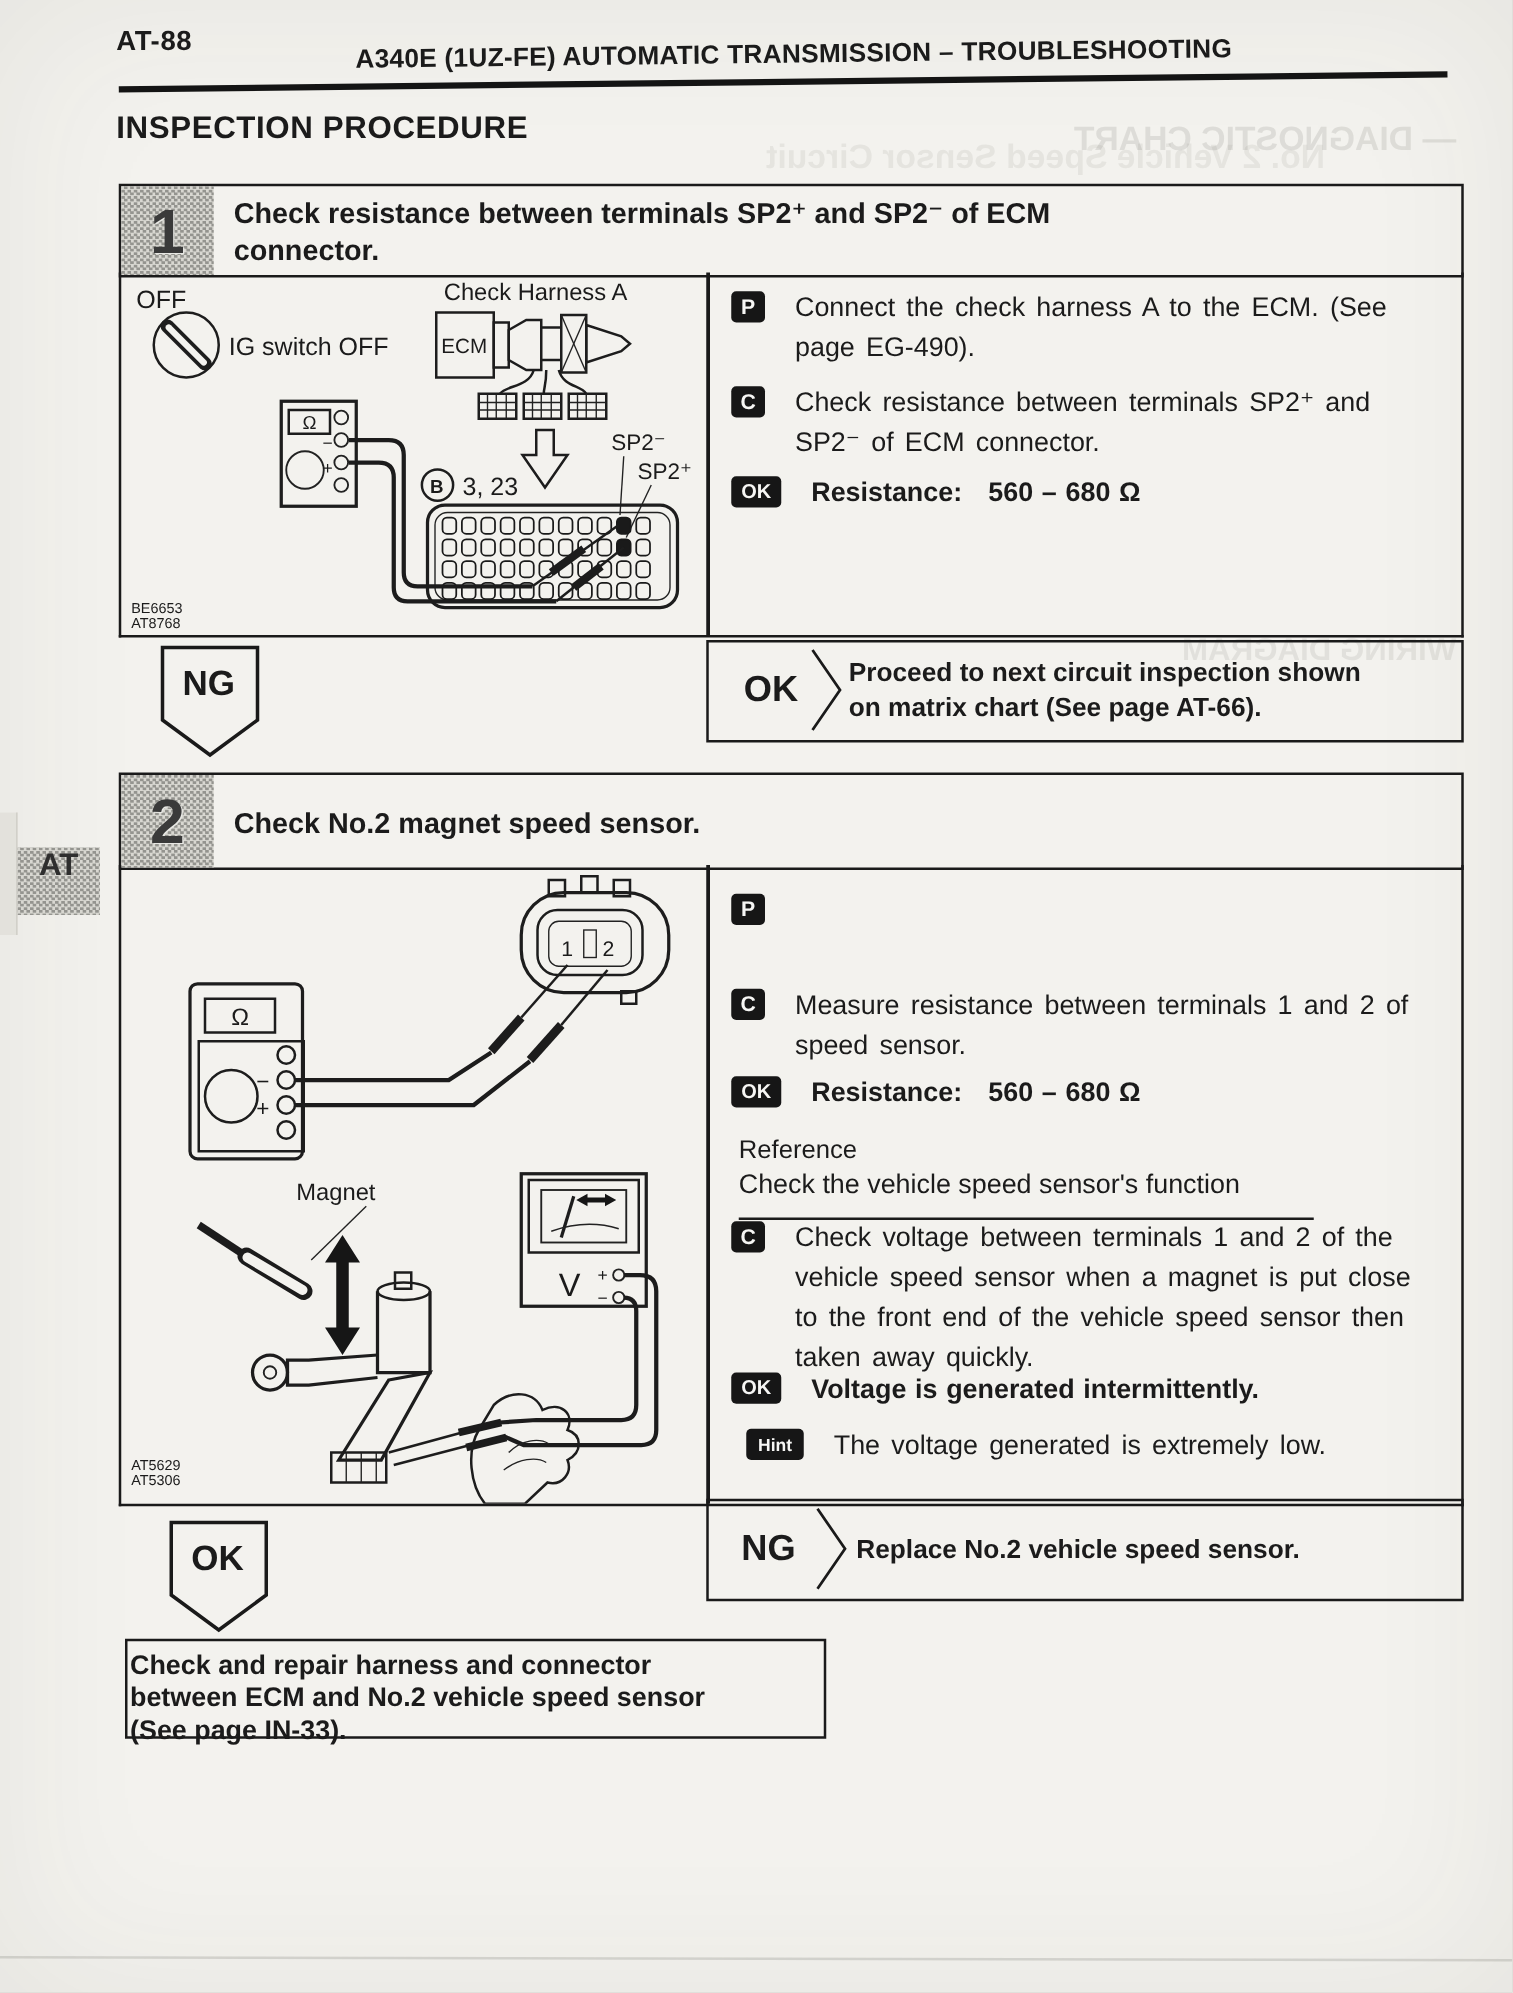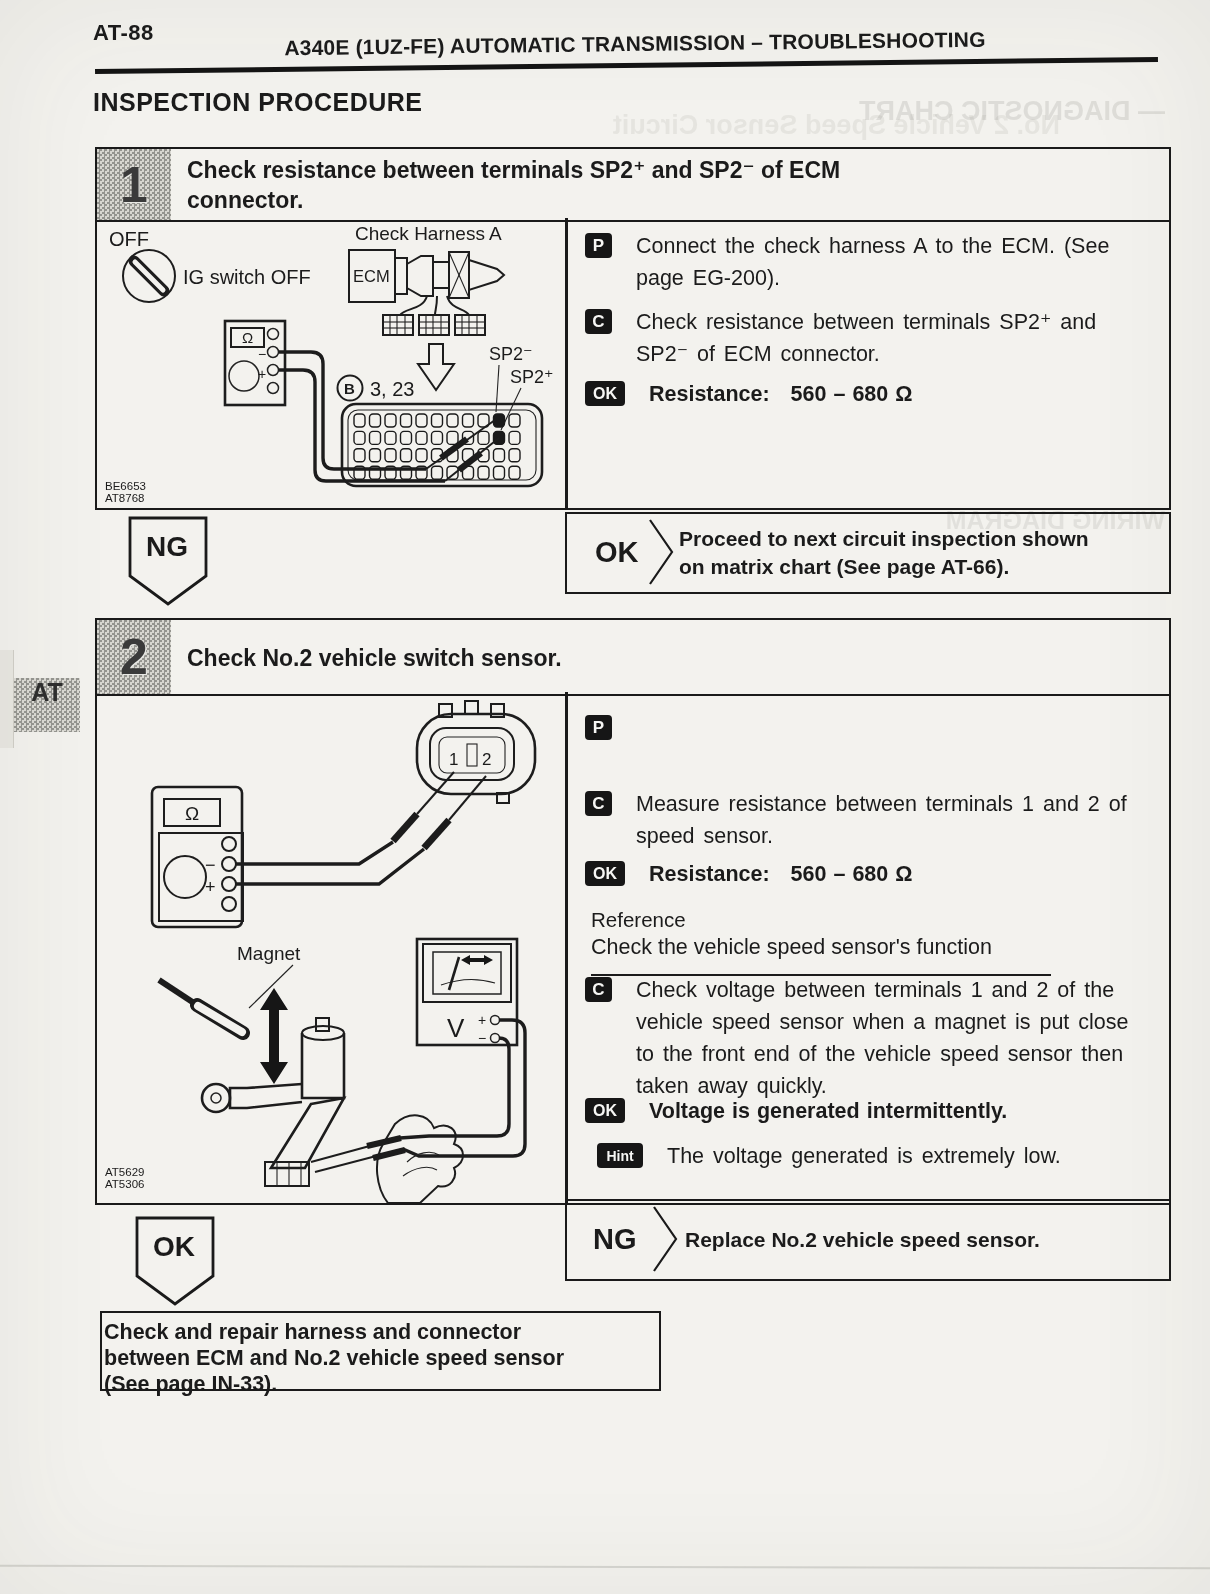--- a/index.html
+++ b/index.html
@@ -214,21 +214,21 @@
         <line x1="344" y1="240" x2="370" y2="221" stroke="#1c1c1c" stroke-width="6.5"></line>
         <line x1="362" y1="252" x2="384" y2="235" stroke="#1c1c1c" stroke-width="6.5"></line>
       </g>
       <text x="8" y="272" class="t11">BE6653</text>
       <text x="8" y="284" class="t11">AT8768</text>
     </svg>
 
     <div class="proc-item" style="top:12px;">
       <span class="badge badge-sq">P</span>
       <span class="pi-text">Connect the check harness A to the ECM. (See
-page EG-200).</span>
+page EG-490).</span>
     </div>
     <div class="proc-item" style="top:88px;">
       <span class="badge badge-sq">C</span>
       <span class="pi-text">Check resistance between terminals SP2⁺ and
 SP2⁻ of ECM connector.</span>
     </div>
     <div class="proc-item" style="top:160px;">
       <span class="badge badge-ok">OK</span>
       <span class="pi-text pi-bold">Resistance:   560 – 680 Ω</span>
     </div>
@@ -245,21 +245,21 @@
       <polyline points="3,2 25,34 3,66" fill="none" stroke="#1a1a1a" stroke-width="2.2"></polyline>
     </svg>
     <div class="abs res-text" style="left:112px;top:11px;">Proceed to next circuit inspection shown
 on matrix chart (See page AT-66).</div>
   </div>
 
   <div class="abs box" style="left:95px;top:618px;width:1072px;height:74px;">
     <div class="stepnum checker">
         <span>2</span>
       </div>
-    <div class="steptitle" style="left:90px;top:23px;">Check No.2 vehicle switch sensor.</div>
+    <div class="steptitle" style="left:90px;top:23px;">Check No.2 magnet speed sensor.</div>
   </div>
 
   <div class="abs box" style="left:95px;top:692px;width:1072px;height:511px;border-top:none;">
     <div class="abs" style="left:468px;top:0;width:2.6px;height:100%;background:#1a1a1a;"></div>
 
     <svg class="abs" style="left:0;top:0;" width="468" height="511" viewBox="0 0 468 511">
       <g>
         <rect x="342" y="12" width="13" height="13" class="ln2"></rect>
         <rect x="368" y="9" width="13" height="13" class="ln2"></rect>
         <rect x="394" y="12" width="13" height="13" class="ln2"></rect>

